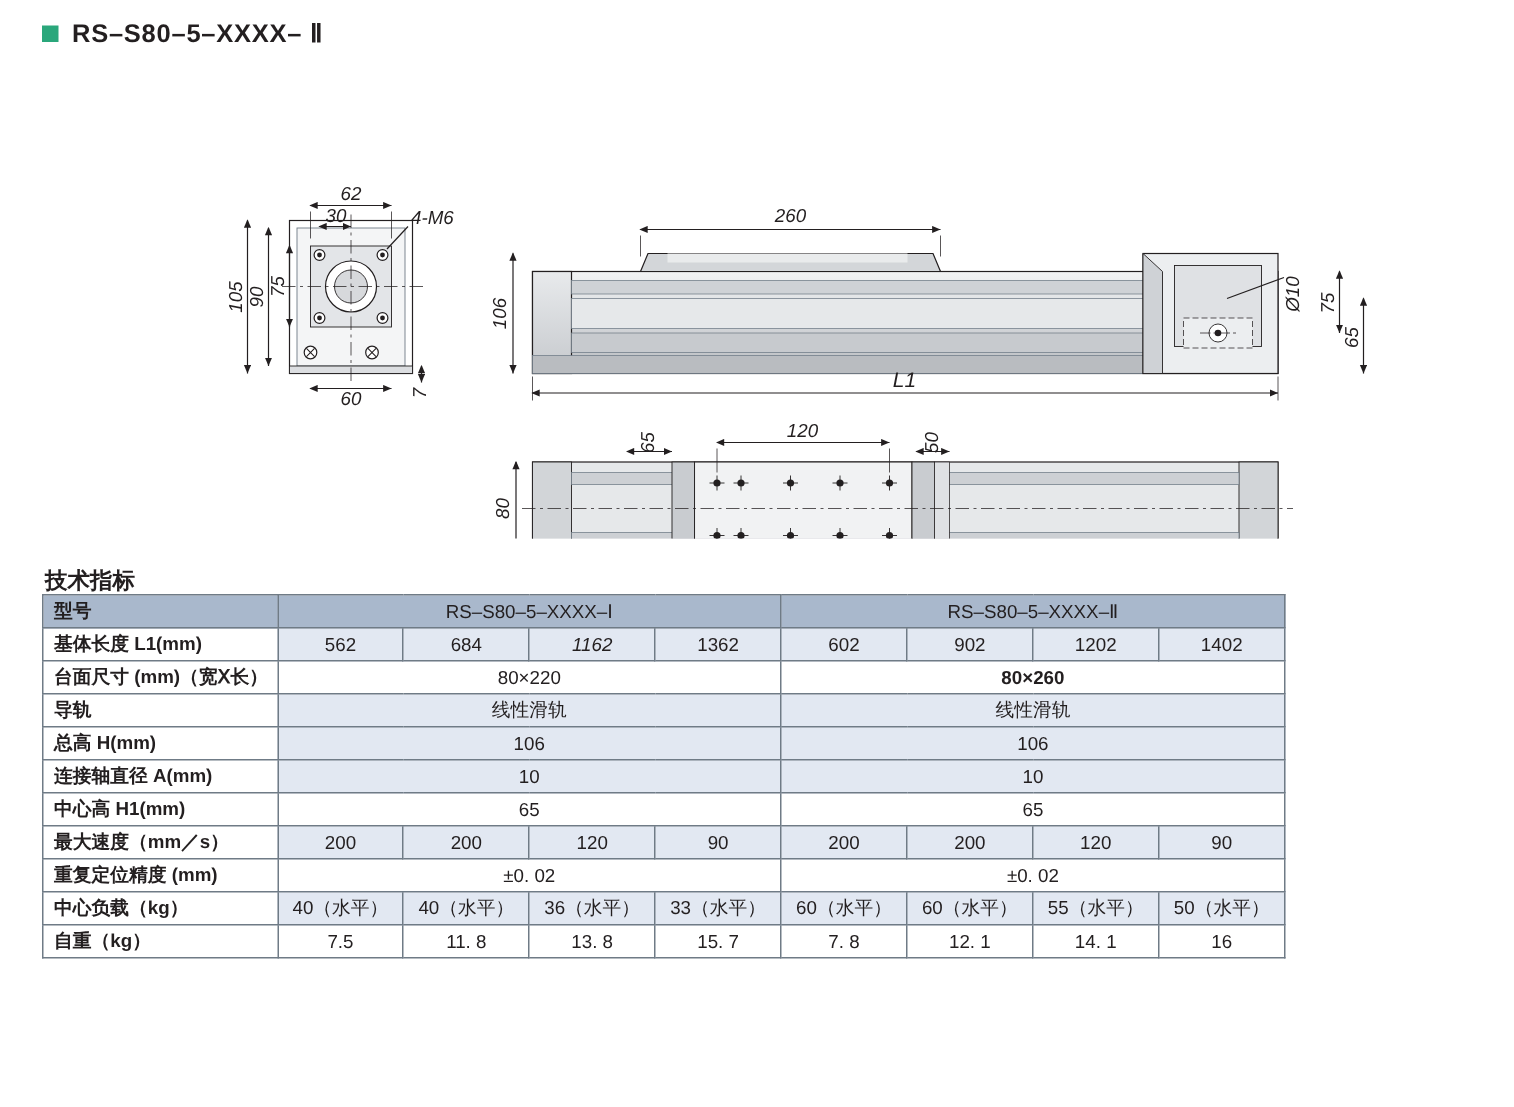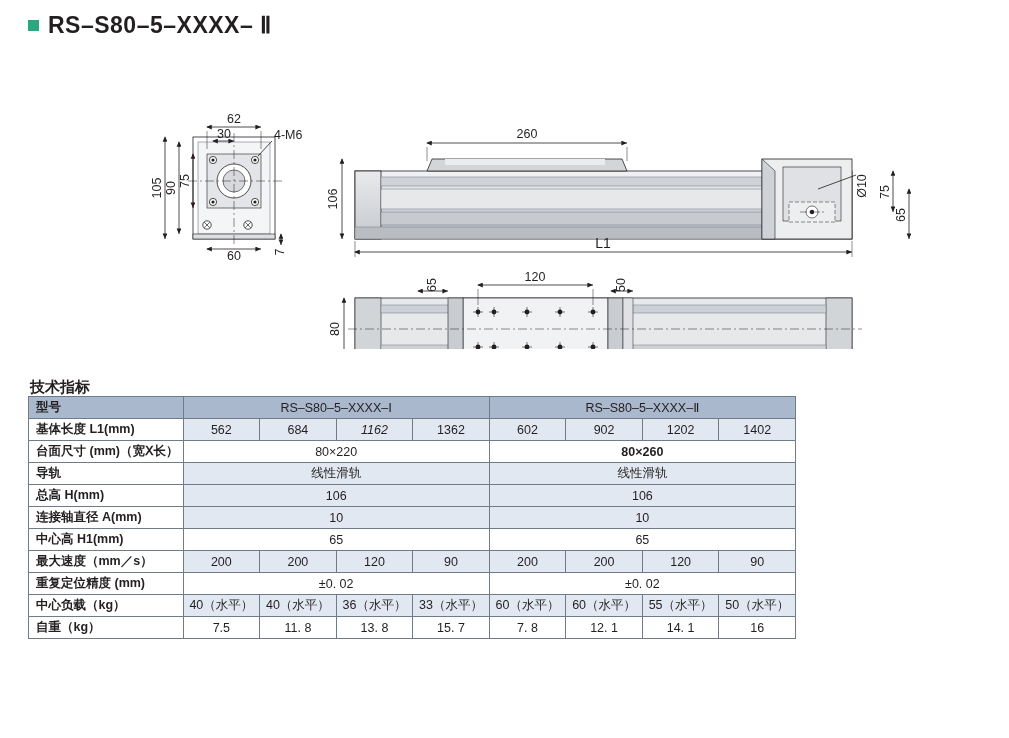--- a/index.html
+++ b/index.html
@@ -7,39 +7,39 @@
     width:1009px;height:738px;background:#ffffff;
     font-family:"Liberation Sans", sans-serif;
     color:#231f20;
     position:relative;
     overflow:hidden;
   }
   
   .page-title{
     position:absolute;left:28px;top:12px;
     display:flex;align-items:center;gap:9px;
-    font-size:23px;font-weight:bold;letter-spacing:.5px;
+    font-size:17px;font-weight:bold;letter-spacing:.5px;
   }
   .title-marker{
     width:11px;height:11px;background:#2aa77b;display:inline-block;
   }
   
   .drawing{
-    position:absolute;left:0;top:49px;width:880px;height:300px;
+    position:absolute;left:0;top:59px;width:880px;height:300px;font-style:italic;
   }
   .drawing svg{display:block;}
   
   .spec-heading{
     position:absolute;left:30px;top:378px;
     font-size:15px;font-weight:bold;
   }
   table.spec{
     position:absolute;left:28px;top:396px;
     border-collapse:collapse;
-    width:768px;
+    width:829px;
     font-size:12.5px;
   }
   table.spec td,table.spec th{
     border:1px solid #6f7b86;
     text-align:center;
     height:21px;
     padding:0 2px;
     font-weight:normal;
     white-space:nowrap;
   }

